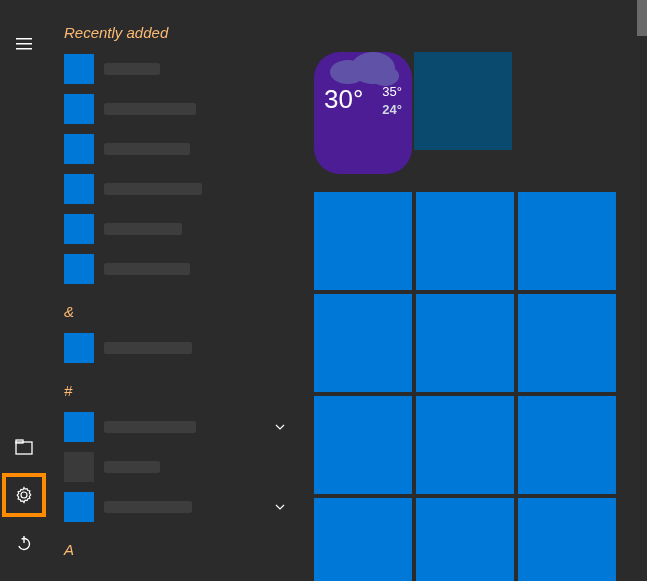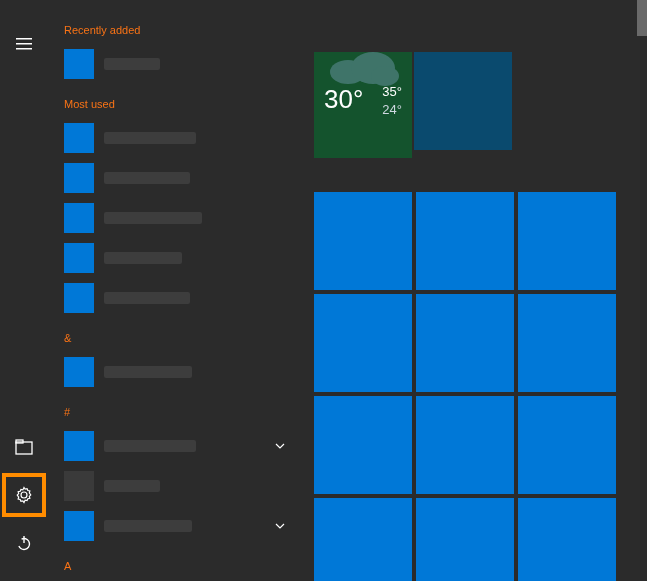--- a/index.html
+++ b/index.html
@@ -28,24 +28,25 @@
   .rail svg { display: block; }
 
   .apps {
     position: absolute;
     left: 48px; top: 0; bottom: 0;
     width: 258px;
     padding: 20px 16px 10px 16px;
     overflow: hidden;
   }
   .section-header {
-    color: #f97316;
-    font-size: 11px;
+    color: #fdba74;
+    font-size: 15px;
     margin-bottom: 10px;
     margin-top: 4px;
+    font-style: italic;
   }
   .app-row {
     display: flex;
     align-items: center;
     height: 36px;
     margin-bottom: 4px;
     position: relative;
   }
   .app-icon {
     width: 30px; height: 30px;
@@ -68,44 +69,46 @@
     display: flex; align-items: center; justify-content: center;
   }
   .app-chevron svg { display: block; }
 
   .tiles {
     position: absolute;
     left: 314px; top: 52px;
     width: 308px;
   }
   .weather-tile {
-    width: 98px; height: 106px;
-    background: #14532d;
+    width: 98px; height: 122px;
+    background: #4c1d95;
     position: absolute;
     left: 0; top: 0;
     overflow: hidden;
     color: #fff;
+    border-radius: 26px;
   }
   .weather-tile .big {
     position: absolute;
     left: 10px; top: 32px;
     font-size: 26px;
     font-weight: 300;
   }
   .weather-tile .hi {
     position: absolute;
     right: 10px; top: 32px;
     font-size: 13px;
     margin-left: 48px;
   }
   .weather-tile .lo {
     position: absolute;
     right: 10px; top: 50px;
     font-size: 13px;
     color: #cfd8e0;
+    font-weight: bold;
   }
   .weather-tile .cloud {
     position: absolute;
     left: 50%; top: -10px;
     width: 80px; height: 50px;
     transform: translateX(-50%);
     opacity: 0.4;
   }
   .dark-tile {
     width: 98px; height: 98px;
@@ -165,21 +168,20 @@
   </div>
 </div>
 
 <div class="apps">
   <div class="section-header">Recently added</div>
   <div class="app-row">
     <div class="app-icon"></div>
     <div class="app-label-ph" style="width:56px"></div>
   </div>
 
-  <div class="section-header" style="margin-top:16px">Most used</div>
   <div class="app-row">
       <div class="app-icon"></div>
       <div class="app-label-ph" style="width:92px"></div>
     </div>
   <div class="app-row">
       <div class="app-icon"></div>
       <div class="app-label-ph" style="width:86px"></div>
     </div>
   <div class="app-row">
       <div class="app-icon"></div>

